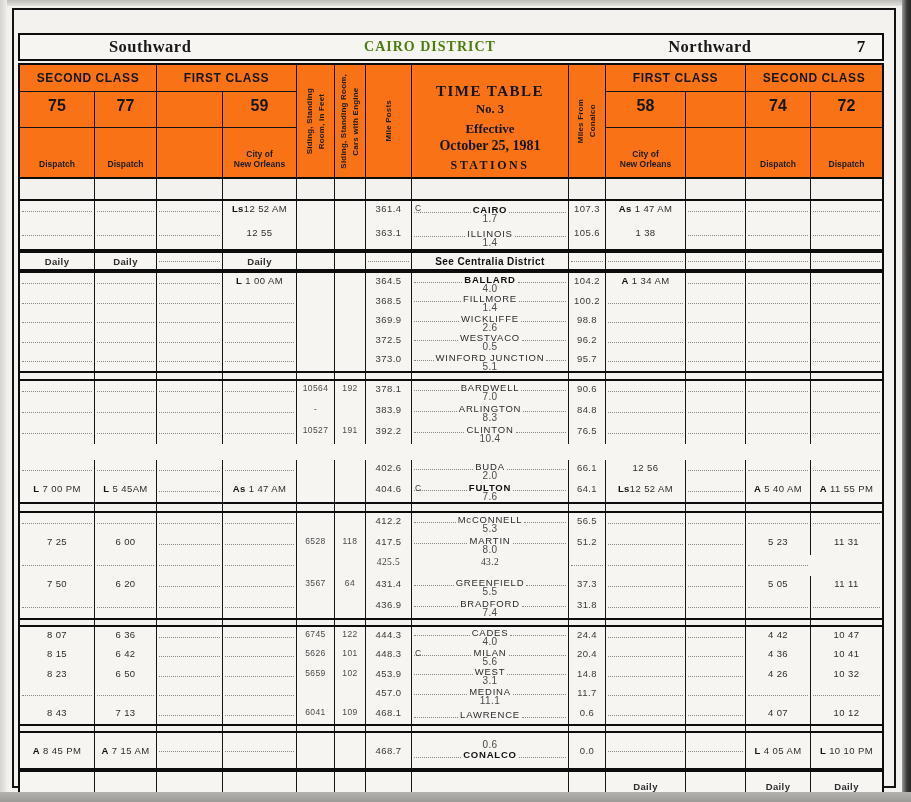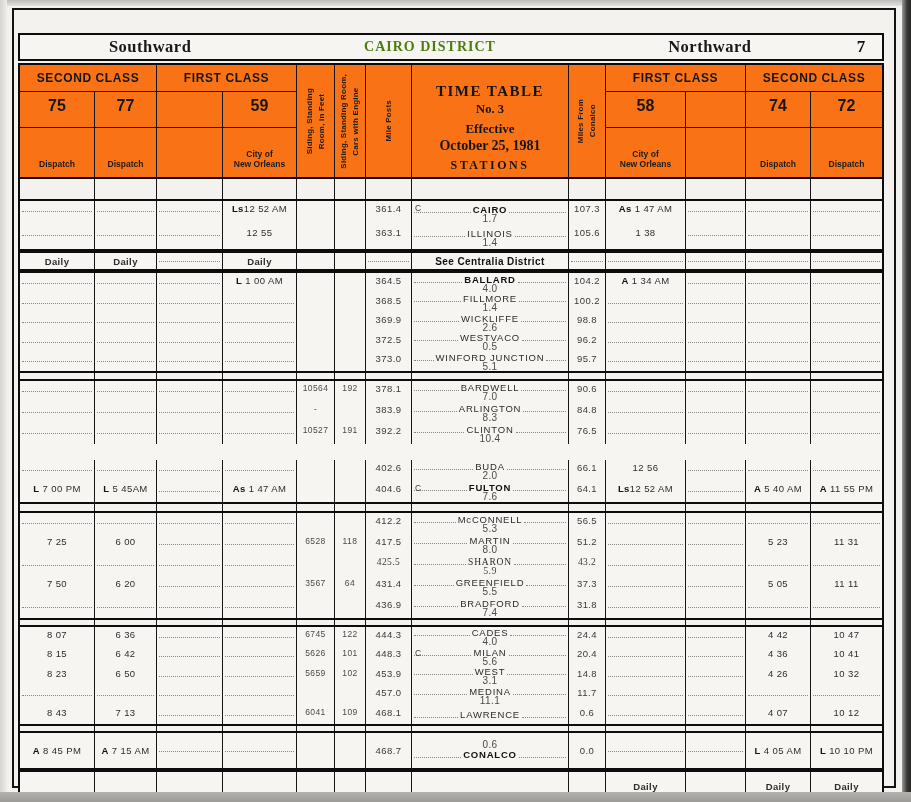--- a/index.html
+++ b/index.html
@@ -838,28 +838,20 @@
               <div class="dots"></div>
             </div>
             <div class="bc">
               <div class="dots"></div>
             </div>
             <div class="bc"></div>
             <div class="bc"></div>
             <div class="bc">
               <div class="numval">425.5</div>
             </div>
-            <div class="bc stc">
-              <div class="stline">
-                <div class="ldot"></div>
-                <div class="stname">SHARON</div>
-                <div class="rdot"></div>
-              </div>
-              <div class="dist">5.9</div>
-            </div>
             <div class="bc">
               <div class="numval">43.2</div>
             </div>
             <div class="bc">
               <div class="dots"></div>
             </div>
             <div class="bc">
               <div class="dots"></div>
             </div>
             <div class="bc">

